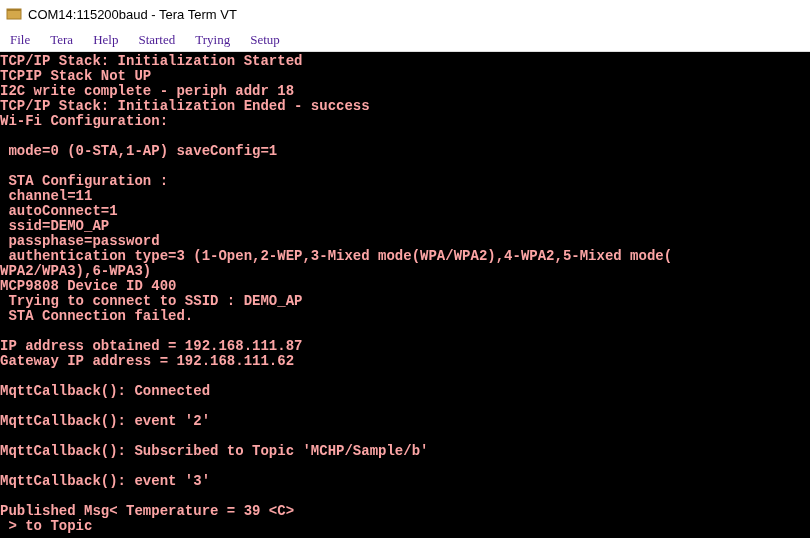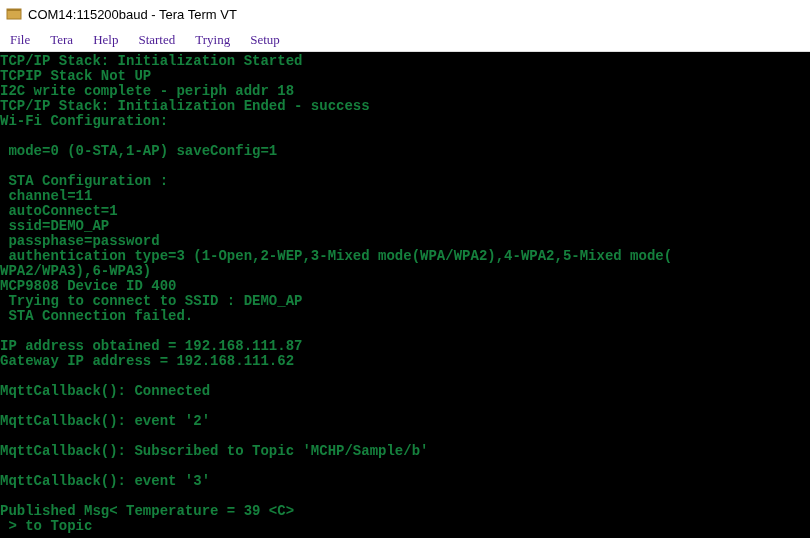--- a/index.html
+++ b/index.html
@@ -40,21 +40,21 @@
     .menu-item {
       font-size: 13px;
       padding: 2px 10px;
       cursor: pointer;
       color: #4c1d95;
       font-family: Liberation Serif, serif;
     }
     .menu-item:first-child { padding-left: 6px; }
     .terminal {
       background: #000;
-      color: #15803d;
+      color: #fca5a5;
       font-family: "Courier New", monospace;
       font-weight: bold;
       font-size: 14px;
       line-height: 15px;
       padding: 2px 0 0 0;
       height: calc(538px - 52px);
       overflow: hidden;
       white-space: pre;
     }
     .term-line {

